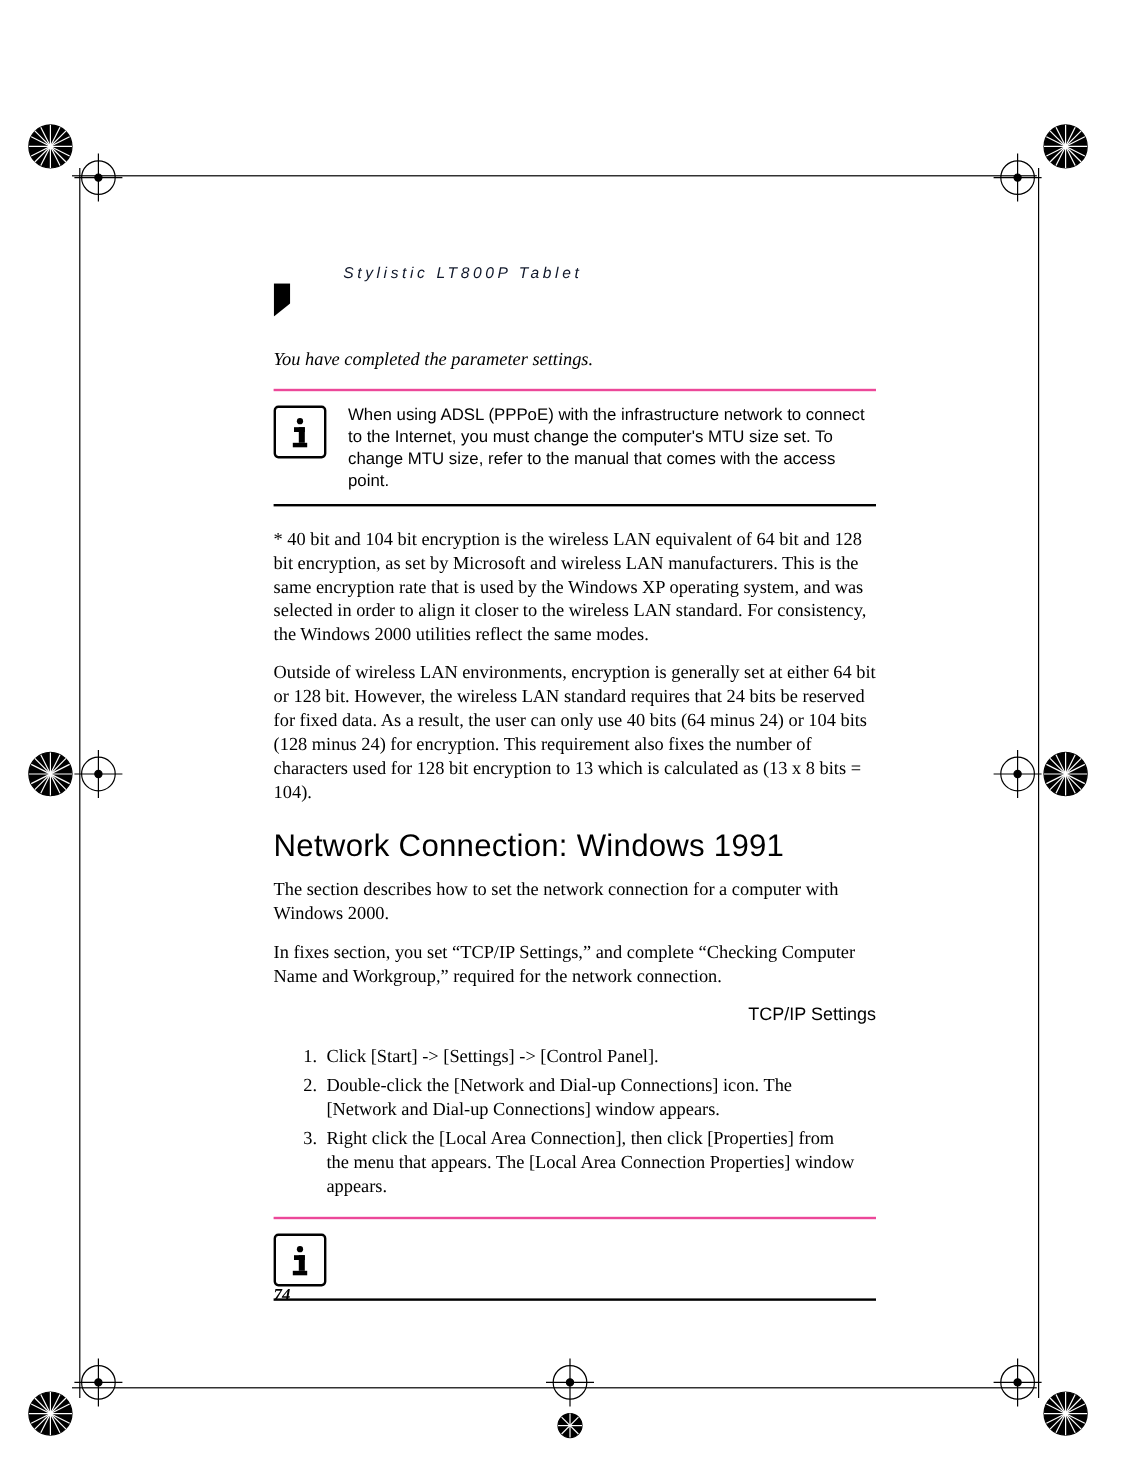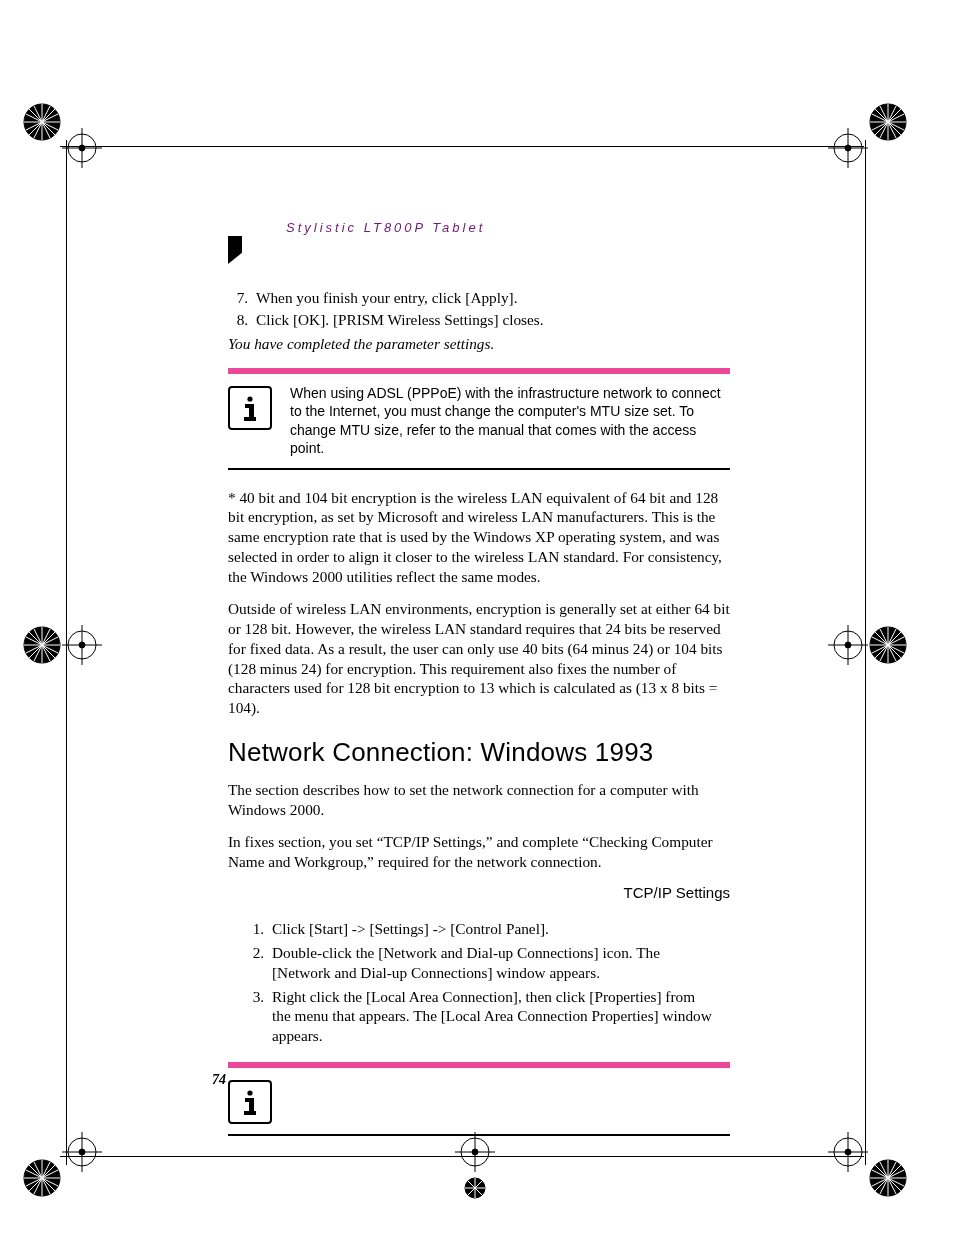--- a/index.html
+++ b/index.html
@@ -48,21 +48,21 @@
   }
 
   .running-head {
     position: absolute;
     left: 286px;
     top: 220px;
     font-family: "Frutiger", "Myriad Pro", "Helvetica Neue", Arial, sans-serif;
     font-style: italic;
     font-size: 13px;
     letter-spacing: 3px;
-    color: #701a75;
+    color: #0f172a;
   }
 
   .tab-marker {
     position: absolute;
     left: 228px;
     top: 236px;
     width: 14px;
     height: 28px;
     background: #000;
     clip-path: polygon(0 0, 100% 0, 100% 60%, 0 100%);
@@ -78,21 +78,21 @@
   }
   .content ol.resume {
     margin: 0 0 4px 0;
     padding-left: 24px;
   }
   .content ol.resume li { padding-left: 4px; margin-bottom: 2px; }
   .content p { margin: 0 0 12px 0; }
   .content p.after-list { margin-top: 2px; margin-bottom: 14px; font-style: italic; }
 
   .note-block {
-    border-top: 6px solid #ec4899;
+    border-top: 2px solid #ec4899;
     border-bottom: 2px solid #000;
     padding: 10px 0 10px 0;
     margin: 14px 0 18px 0;
     display: flex;
     align-items: flex-start;
     gap: 18px;
   }
   .note-icon {
     width: 40px;
     height: 40px;
@@ -132,21 +132,21 @@
     text-align: right;
   }
   ol.steps {
     margin: 16px;
     padding-left: 24px;
   }
   ol.steps li { padding-left: 4px; margin-bottom: 4px; }
 
   .page-number {
     position: absolute;
-    left: 212px;
+    left: 228px;
     top: 1072px;
     font-family: "Times New Roman", serif;
     font-style: italic;
     font-weight: 600;
     font-size: 14px;
   }
 </style>
 </head>
 <body>
 
@@ -300,43 +300,39 @@
       </g>
     </svg>
   </div>
 
 
   <div class="running-head">Stylistic LT800P Tablet</div>
   <div class="tab-marker"></div>
 
   <div class="content">
 
-    <ol class="resume" id="resume-ol" start="7">
-        <li>When you finish your entry, click [Apply].</li>
-        <li>Click [OK]. [PRISM Wireless Settings] closes.</li>
-      </ol>
 
     <p class="after-list">You have completed the parameter settings.</p>
 
     <div class="note-block">
       <div class="note-icon">
         <svg width="20" height="26" viewBox="0 0 20 26">
           <circle cx="10" cy="4" r="2.6" fill="#000"></circle>
           <rect x="5" y="9" width="9" height="4" fill="#000"></rect>
           <rect x="9" y="9" width="5" height="13" fill="#000"></rect>
           <rect x="4" y="22" width="12" height="4" fill="#000"></rect>
         </svg>
       </div>
       <div class="note-text">When using ADSL (PPPoE) with the infrastructure network to connect to the Internet, you must change the computer's MTU size set. To change MTU size, refer to the manual that comes with the access point.</div>
     </div>
 
     <p>* 40 bit and 104 bit encryption is the wireless LAN equivalent of 64 bit and 128 bit encryption, as set by Microsoft and wireless LAN manufacturers. This is the same encryption rate that is used by the Windows XP operating system, and was selected in order to align it closer to the wireless LAN standard. For consistency, the Windows 2000 utilities reflect the same modes.</p>
     <p>Outside of wireless LAN environments, encryption is generally set at either 64 bit or 128 bit. However, the wireless LAN standard requires that 24 bits be reserved for fixed data. As a result, the user can only use 40 bits (64 minus 24) or 104 bits (128 minus 24) for encryption. This requirement also fixes the number of characters used for 128 bit encryption to 13 which is calculated as (13 x 8 bits = 104).</p>
 
-    <h1 class="section-title">Network Connection: Windows 1993</h1>
+    <h1 class="section-title">Network Connection: Windows 1991</h1>
     <p>The section describes how to set the network connection for a computer with Windows 2000.</p>
 
     <p>In fixes section, you set “TCP/IP Settings,” and complete “Checking Computer Name and Workgroup,” required for the network connection.</p>
 
     <h3 class="subsub">TCP/IP Settings</h3>
     <ol class="steps" id="steps-ol">
         <li>Click [Start] -&gt; [Settings] -&gt; [Control Panel].</li>
         <li>Double-click the [Network and Dial-up Connections] icon. The [Network and Dial-up Connections] window appears.</li>
         <li>Right click the [Local Area Connection], then click [Properties] from the menu that appears. The [Local Area Connection Properties] window appears.</li>
       </ol>

